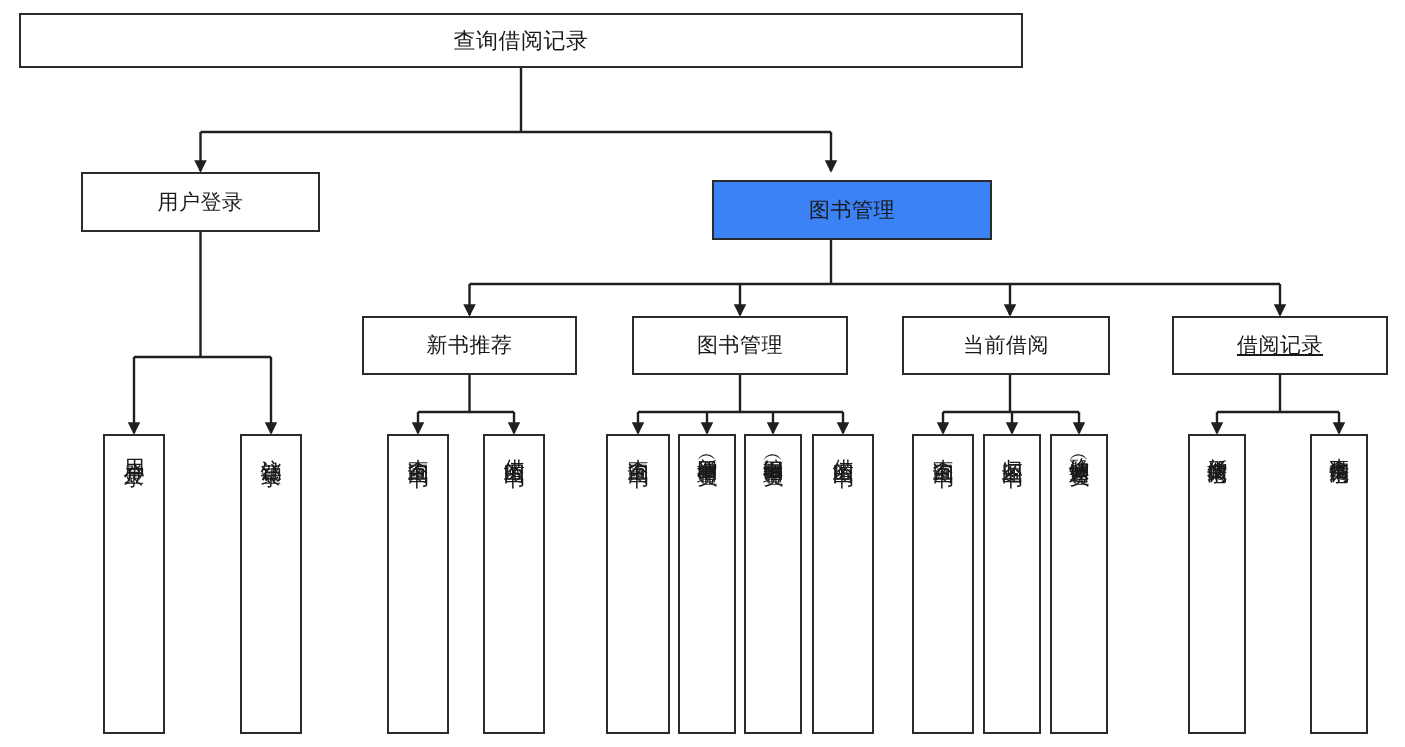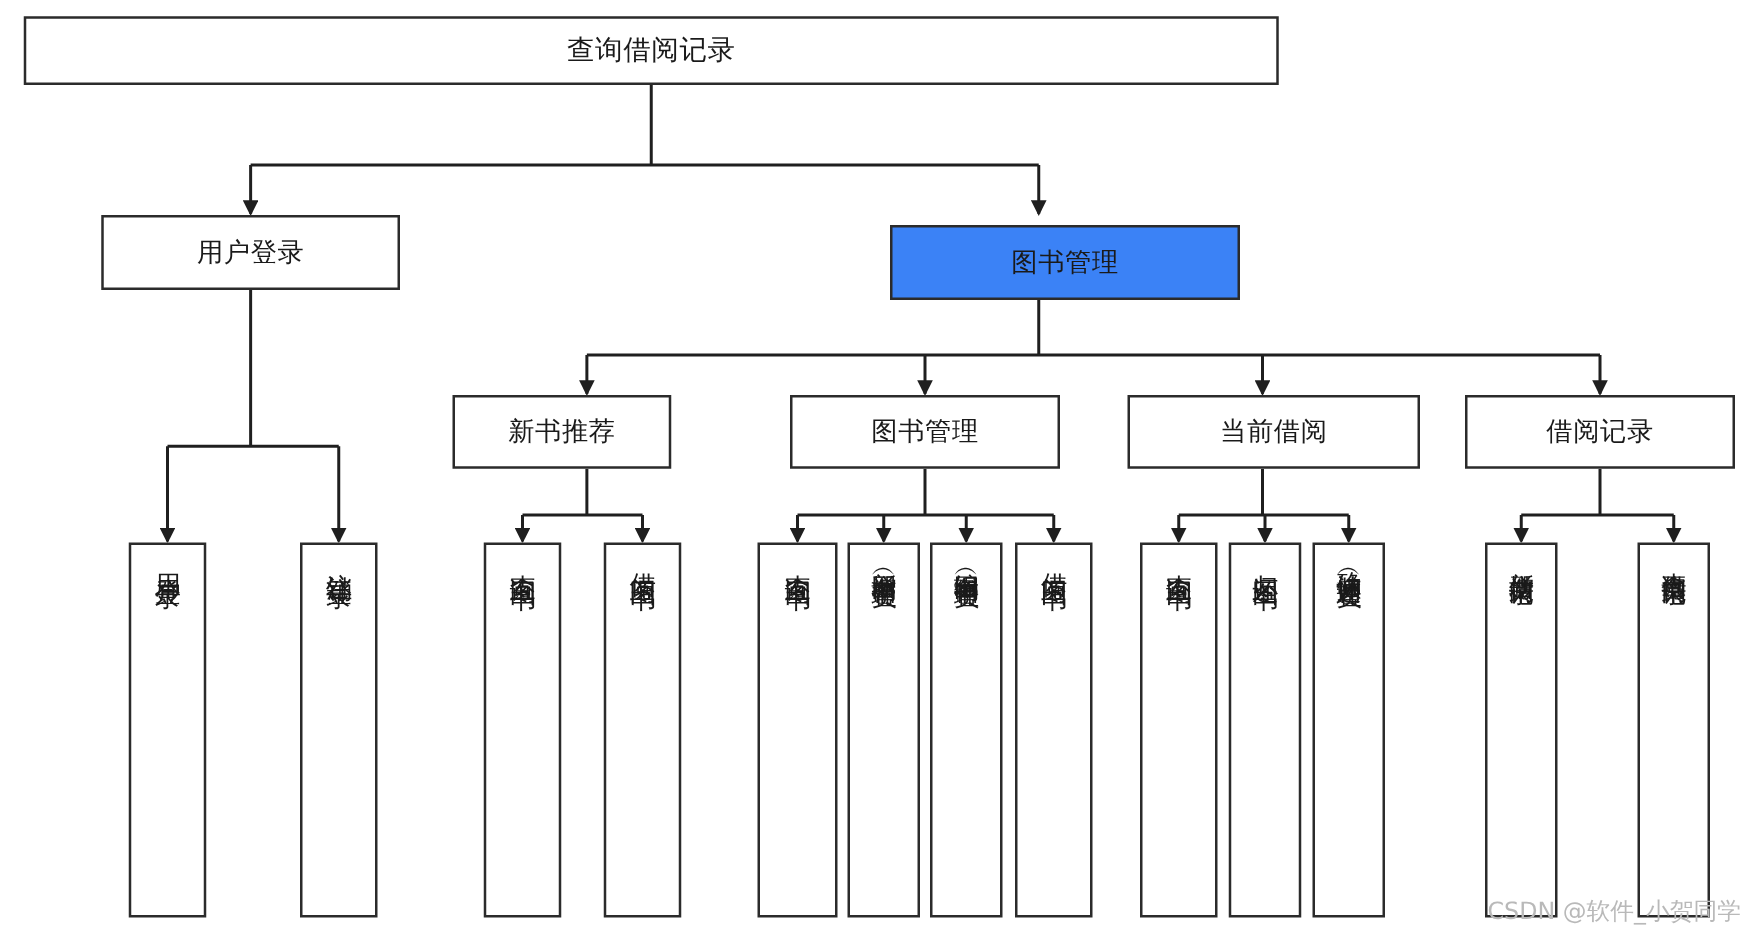--- a/index.html
+++ b/index.html
@@ -125,30 +125,30 @@
   <div id="nodes">
       <div class="node horiz root" style="left: 19px; top: 13px; width: 1004px; height: 55px; border-color: rgb(43, 43, 43); background: rgb(255, 255, 255);">
         <span class="lbl" style="color: rgb(26, 26, 26);">查询借阅记录</span>
       </div>
       <div class="node horiz" style="left: 81px; top: 172px; width: 239px; height: 60px; border-color: rgb(43, 43, 43); background: rgb(255, 255, 255);">
         <span class="lbl" style="color: rgb(26, 26, 26);">用户登录</span>
       </div>
       <div class="node horiz" style="left: 712px; top: 180px; width: 280px; height: 60px; border-color: rgb(43, 43, 43); background: #3b82f6;">
         <span class="lbl" style="color: rgb(26, 26, 26);">图书管理</span>
       </div>
-      <div class="node horiz" style="left: 362px; top: 316px; width: 175px; height: 59px; border-color: rgb(43, 43, 43); background: rgb(255, 255, 255);">
+      <div class="node horiz" style="left: 362px; top: 316px; width: 215px; height: 59px; border-color: rgb(43, 43, 43); background: rgb(255, 255, 255);">
         <span class="lbl" style="color: rgb(26, 26, 26);">新书推荐</span>
       </div>
       <div class="node horiz" style="left: 632px; top: 316px; width: 216px; height: 59px; border-color: rgb(43, 43, 43); background: rgb(255, 255, 255);">
         <span class="lbl" style="color: rgb(26, 26, 26);">图书管理</span>
       </div>
-      <div class="node horiz" style="left: 902px; top: 316px; width: 234px; height: 59px; border-color: rgb(43, 43, 43); background: rgb(255, 255, 255);">
+      <div class="node horiz" style="left: 902px; top: 316px; width: 208px; height: 59px; border-color: rgb(43, 43, 43); background: rgb(255, 255, 255);">
         <span class="lbl" style="color: rgb(26, 26, 26);">当前借阅</span>
       </div>
-      <div class="node horiz" style="left: 1172px; top: 316px; width: 216px; height: 59px; border-color: rgb(43, 43, 43); background: rgb(255, 255, 255);">
+      <div class="node horiz" style="left: 1172px; top: 316px; width: 216px; height: 59px; border-color: rgb(43, 43, 43); background: rgb(255, 255, 255); text-decoration: underline;">
         <span class="lbl" style="color: rgb(26, 26, 26);">借阅记录</span>
       </div>
       <div class="node vert" style="left: 103px; top: 434px; width: 62px; height: 300px; border-color: rgb(43, 43, 43); background: rgb(255, 255, 255);">
         <span class="lbl" style="color: rgb(26, 26, 26);">用户登录</span>
       </div>
       <div class="node vert" style="left: 240px; top: 434px; width: 62px; height: 300px; border-color: rgb(43, 43, 43); background: rgb(255, 255, 255);">
         <span class="lbl" style="color: rgb(26, 26, 26);">注销登录</span>
       </div>
       <div class="node vert" style="left: 387px; top: 434px; width: 62px; height: 300px; border-color: rgb(43, 43, 43); background: rgb(255, 255, 255);">
         <span class="lbl" style="color: rgb(26, 26, 26);">查询图书</span>
@@ -177,14 +177,13 @@
       <div class="node vert tall" style="left: 1050px; top: 434px; width: 58px; height: 300px; border-color: rgb(43, 43, 43); background: rgb(255, 255, 255);">
         <span class="lbl" style="color: rgb(26, 26, 26);">确认归还（管理员）</span>
       </div>
       <div class="node vert tall" style="left: 1188px; top: 434px; width: 58px; height: 300px; border-color: rgb(43, 43, 43); background: rgb(255, 255, 255);">
         <span class="lbl" style="color: rgb(26, 26, 26);">新增借阅记录</span>
       </div>
       <div class="node vert tall" style="left: 1310px; top: 434px; width: 58px; height: 300px; border-color: rgb(43, 43, 43); background: rgb(255, 255, 255);">
         <span class="lbl" style="color: rgb(26, 26, 26);">查询借阅记录</span>
       </div>
     </div>
-  <div class="watermark" style="left: 1190px; top: 716px; color: rgb(185, 185, 185);">CSDN @软件_小贺同学</div>
 </div>
 
 </body></html>

